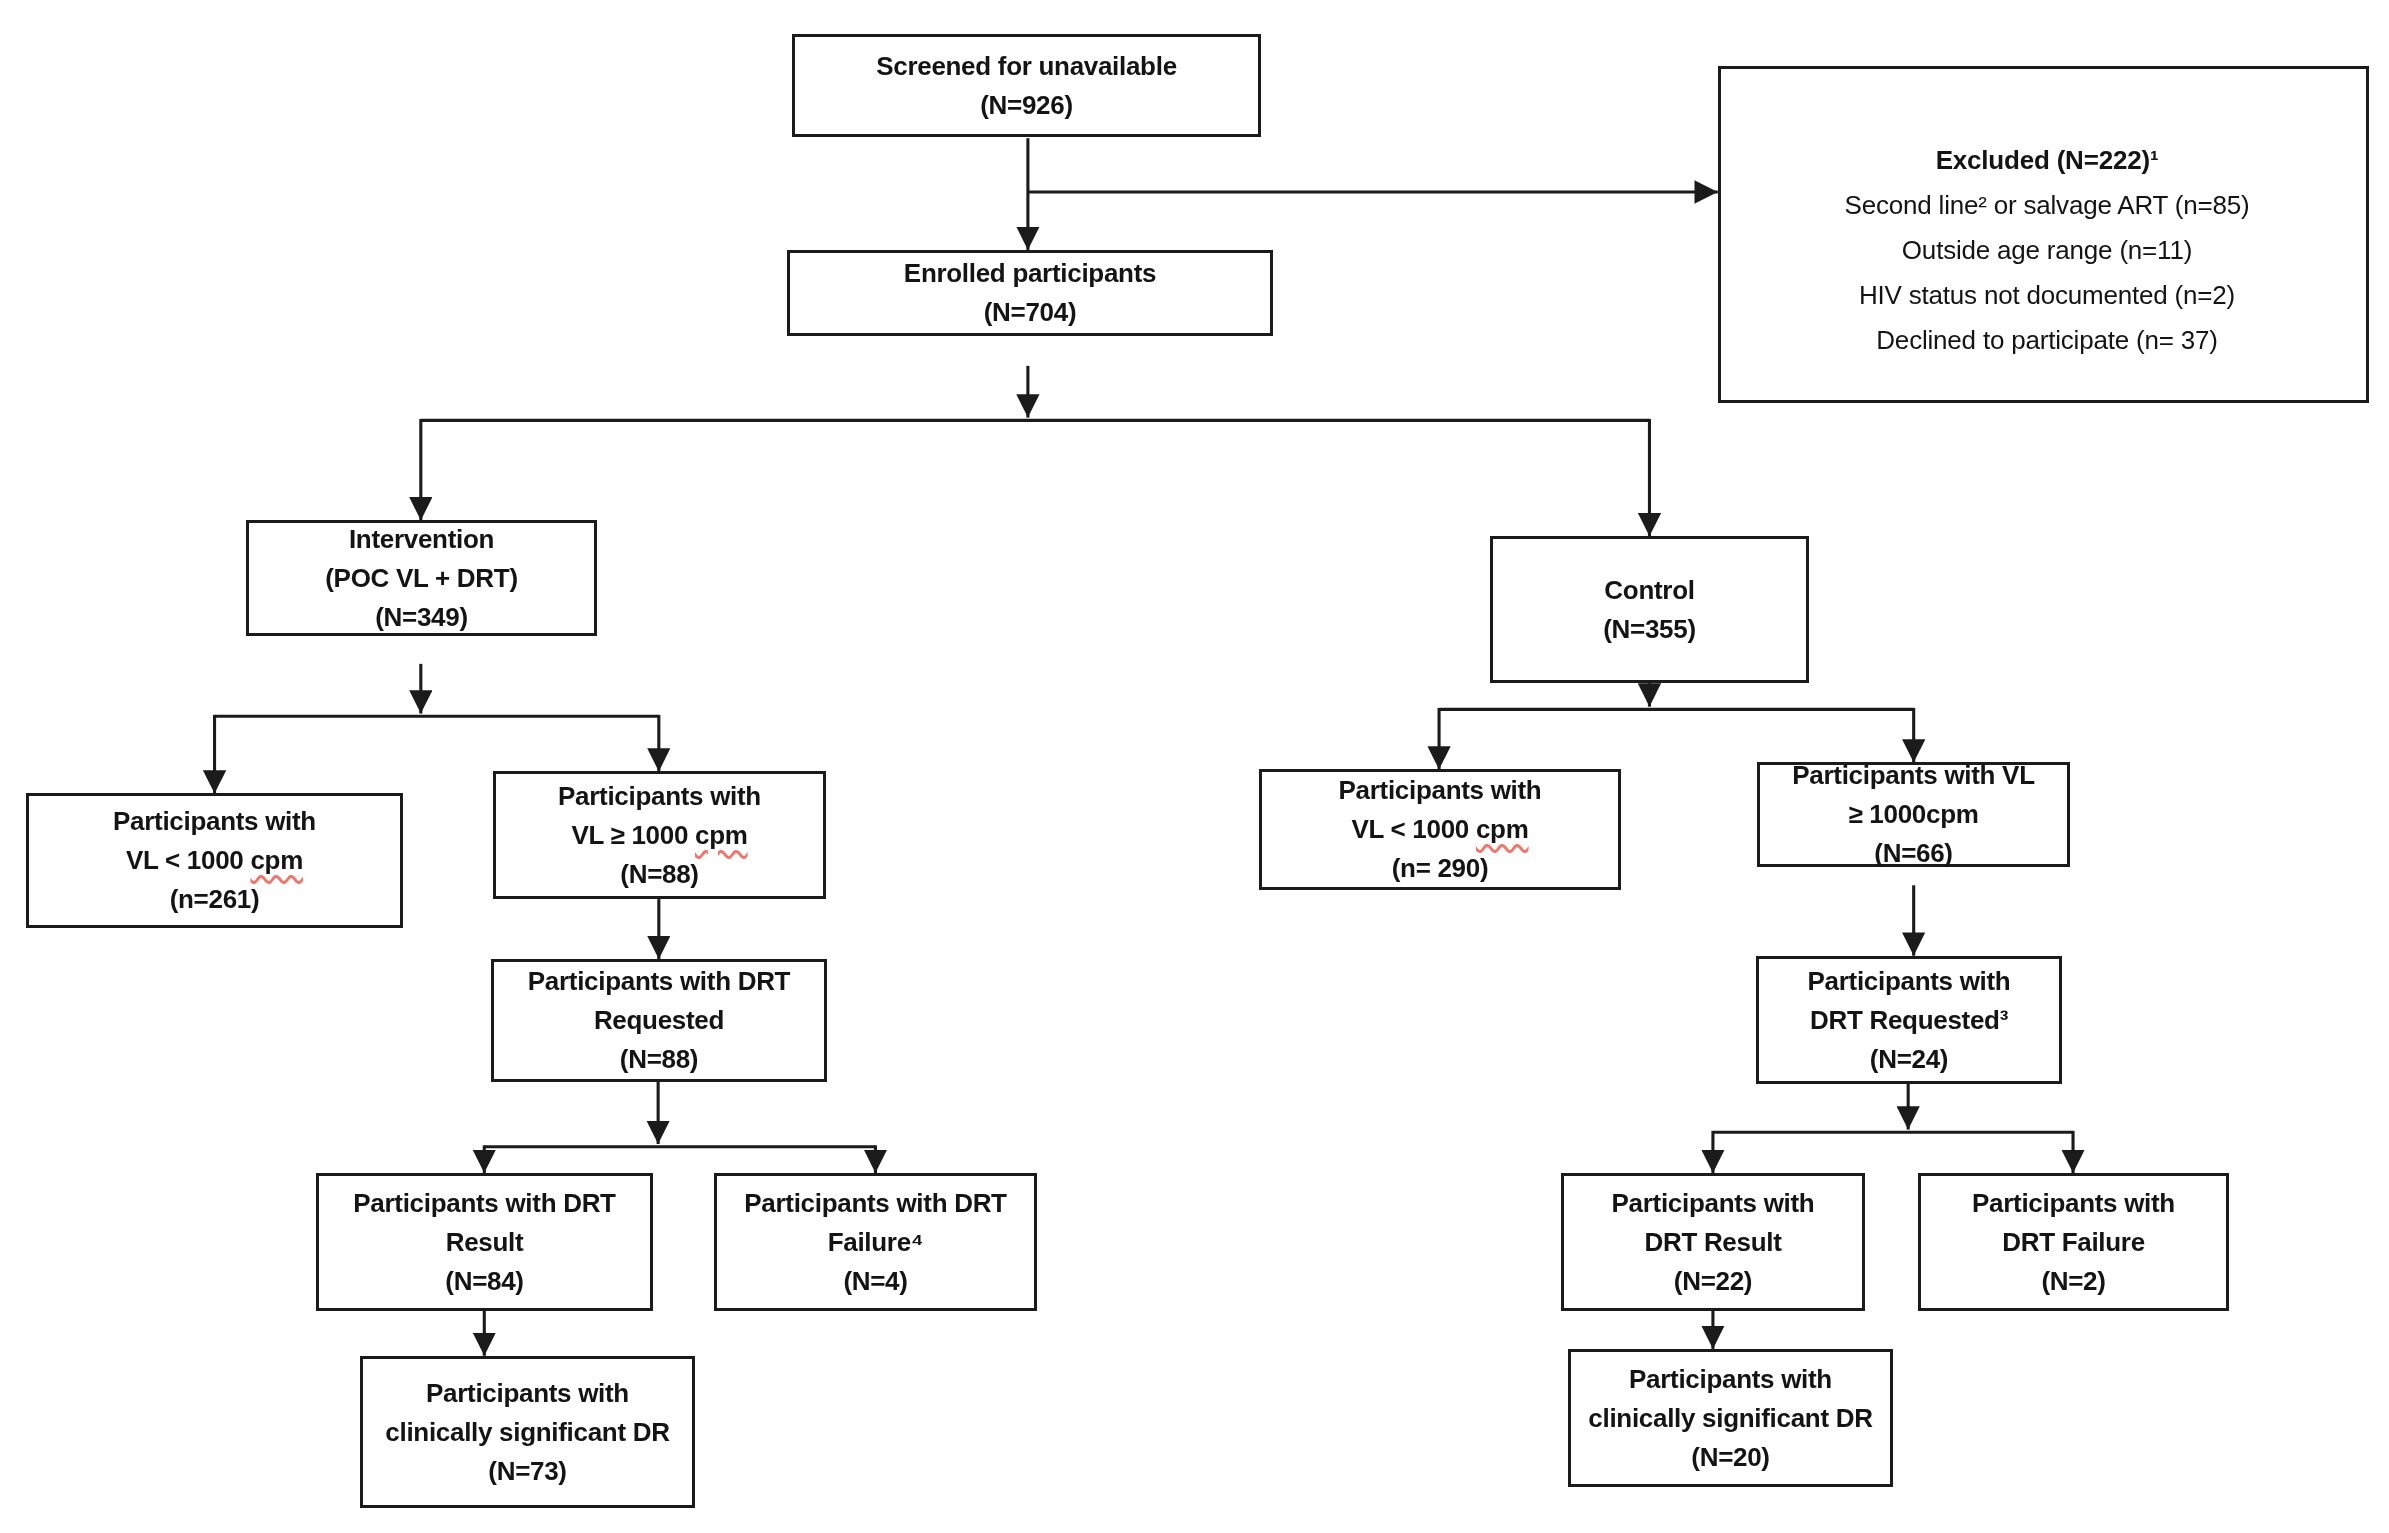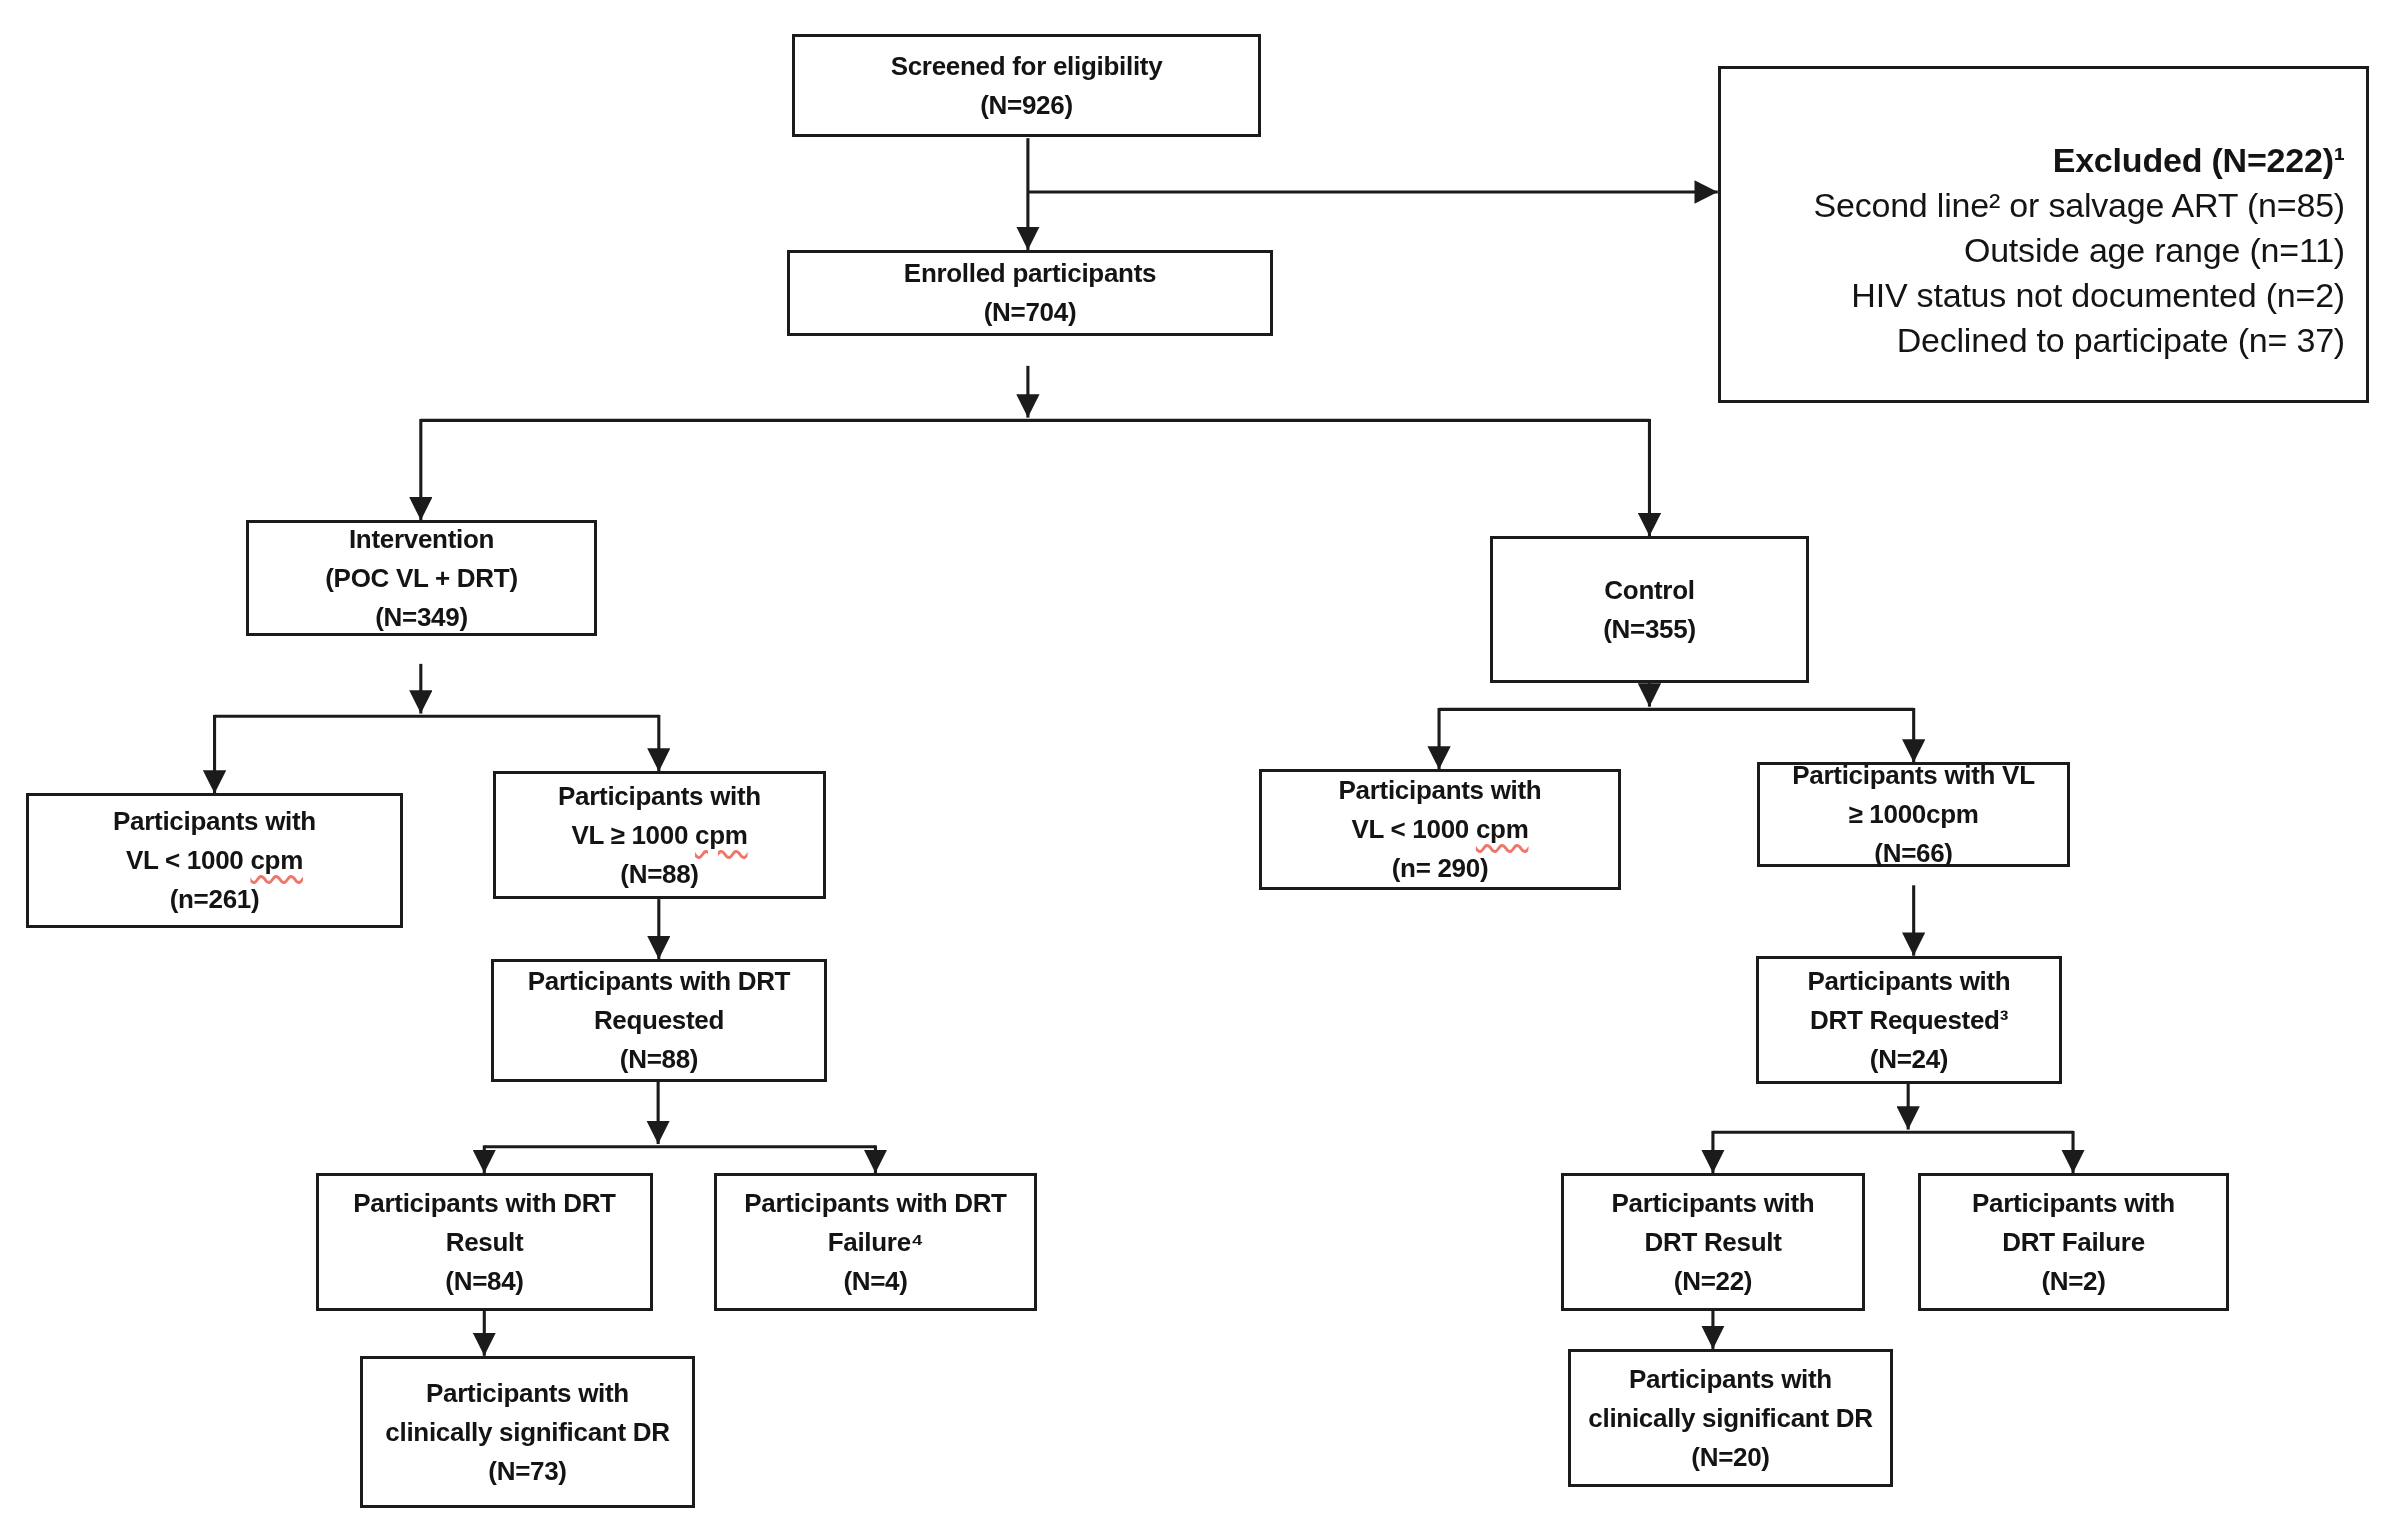--- a/index.html
+++ b/index.html
@@ -11,22 +11,22 @@
   #connector-layer line{stroke:#1b1b1b;stroke-width:4.5;}
   .node{
     position:absolute;box-sizing:border-box;background:#ffffff;
     border:3.4px solid #1b1b1b;
     display:flex;flex-direction:column;align-items:center;justify-content:center;
     text-align:center;font-weight:bold;font-size:26px;line-height:39px;
     letter-spacing:-0.3px;white-space:nowrap;
   }
   .node .ln{display:block;}
   .excluded-box{
-    align-items:flex-end;justify-content:flex-start;text-align:left;
-    font-weight:normal;font-size:34px;line-height:45px;
+    align-items:center;justify-content:flex-start;text-align:left;
+    font-weight:normal;font-size:26px;line-height:45px;
     padding:69px 21px 0 28px;letter-spacing:-0.2px;
   }
   .excluded-box .title{font-weight:bold;}
   .sq{
     text-decoration:underline;
     text-decoration-style:wavy;
     text-decoration-color:#f0766b;
     text-decoration-thickness:2.8px;
     text-underline-offset:6.2px;
   }
@@ -64,21 +64,21 @@
     <line x1="2774" y1="1026" x2="2774" y2="1105" marker-end="url(#arr)"></line>
     <line x1="2774" y1="1283" x2="2774" y2="1385" marker-end="url(#arr)"></line>
     <line x1="2766" y1="1570" x2="2766" y2="1637" marker-end="url(#arr)"></line>
     <line x1="2483" y1="1641" x2="3005" y2="1641"></line>
     <line x1="2483" y1="1639" x2="2483" y2="1700" marker-end="url(#arr)"></line>
     <line x1="3005" y1="1639" x2="3005" y2="1700" marker-end="url(#arr)"></line>
     <line x1="2483" y1="1900" x2="2483" y2="1955" marker-end="url(#arr)"></line>
   </svg>
 
   <div class="node" style="left:792px;top:34px;width:469px;height:103px;">
-    <div class="ln">Screened for eligibility</div>
+    <div class="ln">Screened for unavailable</div>
     <div class="ln">(N=926)</div>
   </div>
 
   <div class="node excluded-box" style="left:1718px;top:66px;width:651px;height:337px;">
     <div class="ln title">Excluded (N=222)¹</div>
     <div class="ln">Second line² or salvage ART (n=85)</div>
     <div class="ln">Outside age range (n=11)</div>
     <div class="ln">HIV status not documented (n=2)</div>
     <div class="ln">Declined to participate (n= 37)</div>
   </div>

